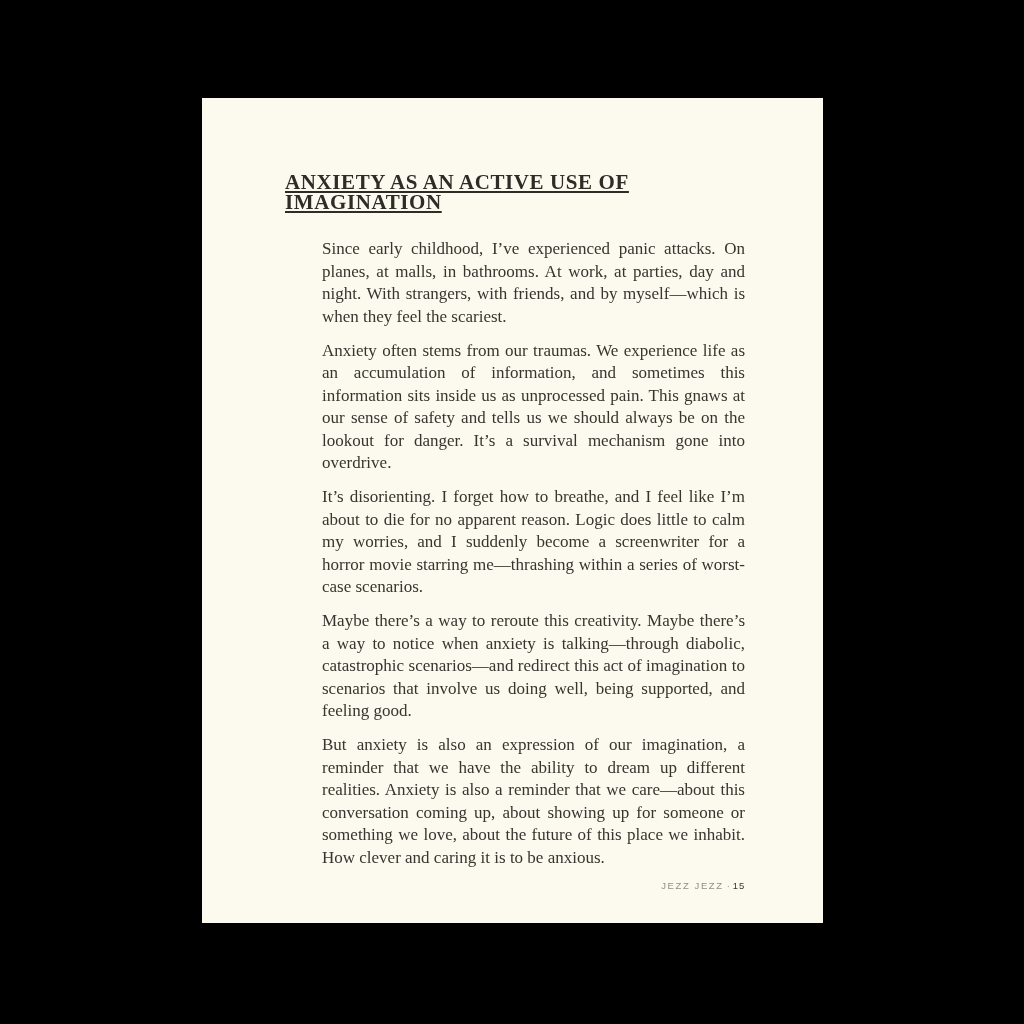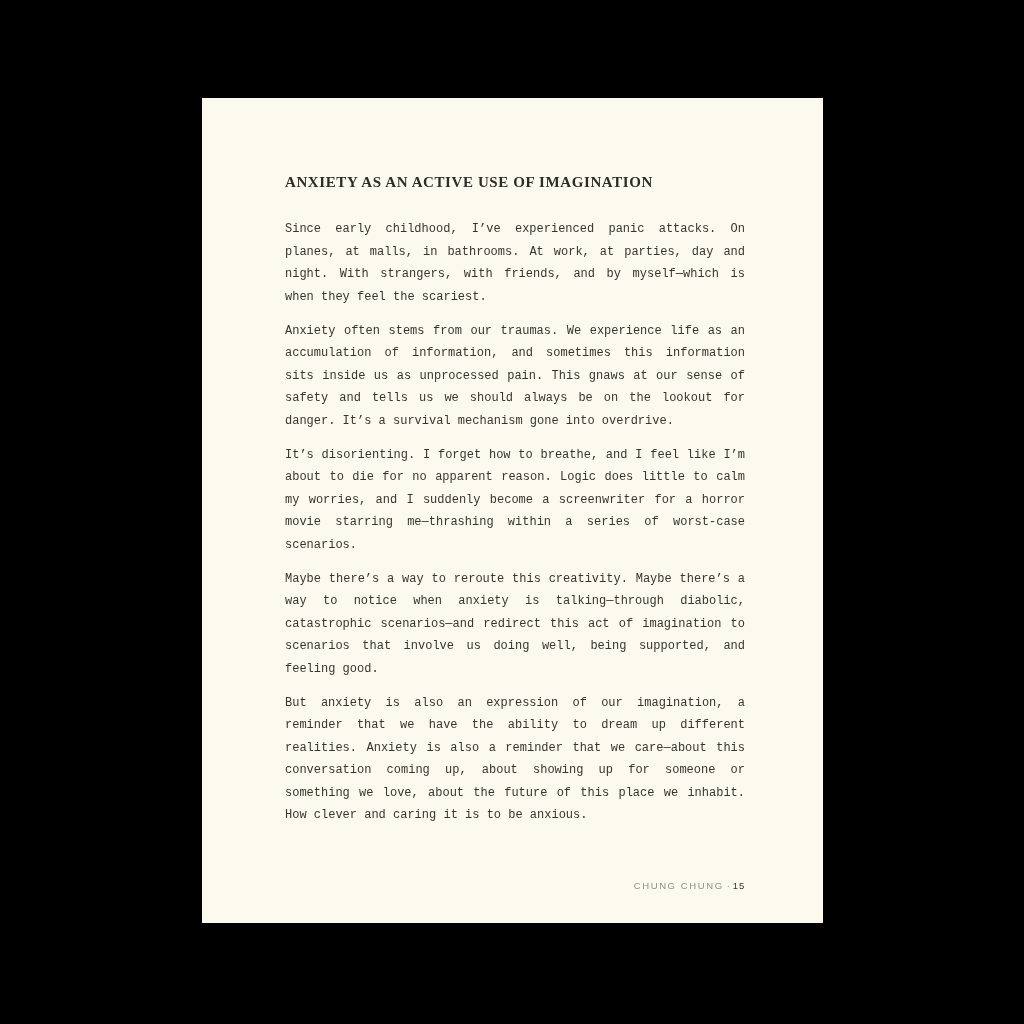--- a/index.html
+++ b/index.html
@@ -31,33 +31,35 @@
     width: 621px;
     height: 825px;
     background: var(--paper);
   }
   .content {
     padding: 74px 78px 0 83px;
   }
   .heading {
     font-family: "Liberation Serif", serif;
     font-weight: bold;
-    font-size: 15px;
+    font-size: 21px;
     line-height: 20px;
     letter-spacing: 0.6px;
     color: var(--heading);
     margin-bottom: 26px;
+    text-decoration: underline;
   }
   .body-text p {
-    font-family: Liberation Mono, monospace;
-    font-size: 12px;
+    font-family: Liberation Serif, serif;
+    font-size: 17px;
     line-height: 22.5px;
     color: var(--text);
     text-align: justify;
     margin-bottom: 11.5px;
+    margin-left: 37px;
   }
   .footer {
     position: absolute;
     right: 78px;
     bottom: 33px;
     font-family: "Liberation Sans", sans-serif;
     font-size: 9.5px;
     line-height: 1;
     letter-spacing: 1.6px;
     white-space: nowrap;
@@ -75,16 +77,16 @@
       <h1 class="heading">ANXIETY AS AN ACTIVE USE OF IMAGINATION</h1>
       <div class="body-text">
         <p>Since early childhood, I’ve experienced panic attacks. On planes, at malls, in bathrooms. At work, at parties, day and night. With strangers, with friends, and by myself—which is when they feel the scariest.</p>
         <p>Anxiety often stems from our traumas. We experience life as an accumulation of information, and sometimes this information sits inside us as unprocessed pain. This gnaws at our sense of safety and tells us we should always be on the lookout for danger. It’s a survival mechanism gone into overdrive.</p>
         <p>It’s disorienting. I forget how to breathe, and I feel like I’m about to die for no apparent reason. Logic does little to calm my worries, and I suddenly become a screenwriter for a horror movie starring me—thrashing within a series of worst-case scenarios.</p>
         <p>Maybe there’s a way to reroute this creativity. Maybe there’s a way to notice when anxiety is talking—through diabolic, catastrophic scenarios—and redirect this act of imagination to scenarios that involve us doing well, being supported, and feeling good.</p>
         <p>But anxiety is also an expression of our imagination, a reminder that we have the ability to dream up different realities. Anxiety is also a reminder that we care—about this conversation coming up, about showing up for someone or something we love, about the future of this place we inhabit. How clever and caring it is to be anxious.</p>
       </div>
     </div>
     <div class="footer">
-      <span class="author">CHUNG CHUNG</span><span class="separator">·</span><span class="page-number">15</span>
+      <span class="author">JEZZ JEZZ</span><span class="separator">·</span><span class="page-number">15</span>
     </div>
   </div>
 </div>
 
 </body></html>

